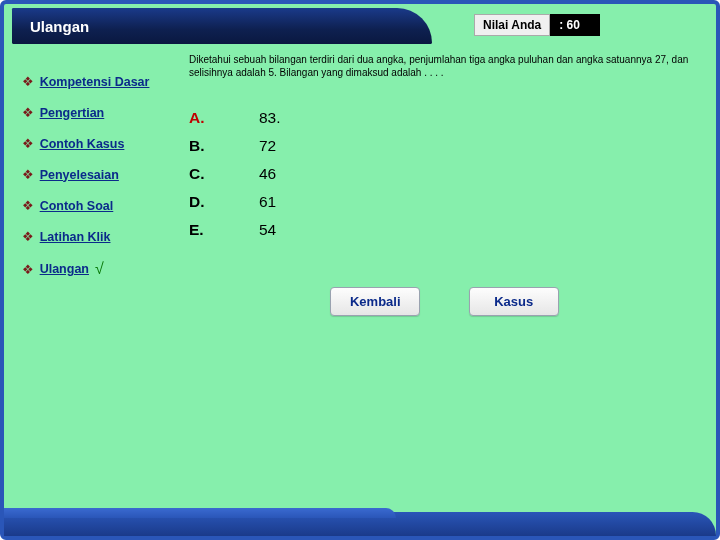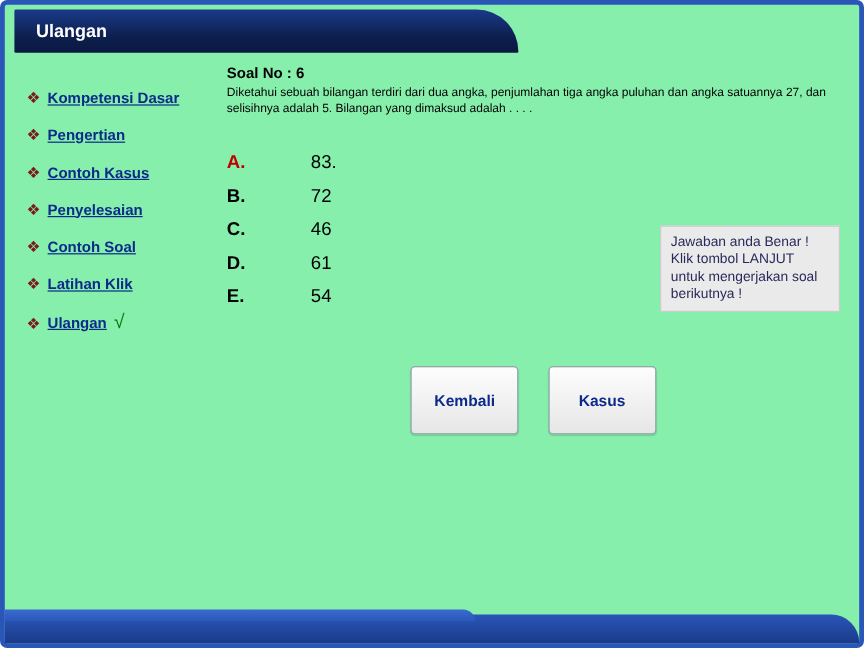--- a/index.html
+++ b/index.html
@@ -44,41 +44,45 @@
     position: absolute; right: 16px; top: 140px; width: 150px;
     background: #eaeaea; border: 1px solid #ccc;
     font-size: 11.5px; color: #2a2a5a; padding: 6px 8px; line-height: 1.25;
   }
   .btn-row { text-align: center; margin-top: 48px; }
   .btn {
     display: inline-block; min-width: 90px; text-align: center;
     font-size: 13px; font-weight: bold; color: #0b2a8a;
     background: linear-gradient(#fdfdfd, #e6e6e6);
     border: 1px solid #9aa2b0; border-radius: 4px;
-    padding: 20px 14px; margin: 0 10px; cursor: pointer;
+    padding: 6px 14px; margin: 0 22px; cursor: pointer;
     box-shadow: 0 1px 1px rgba(0,0,0,0.15);
   }
   .footer-curve {
     position: absolute; left: 0; right: 0; bottom: 0; height: 24px;
     background: linear-gradient(#2a56b8, #1a3a8a);
     border-radius: 0 80px 2px 2px;
   }
   .footer-curve::before {
     content: ""; position: absolute; left: 0; bottom: 18px; width: 55%; height: 10px;
     background: linear-gradient(#3a6ad0, #2a56b8);
     border-radius: 0 80px 0 0;
   }
 </style>
 </head>
 <body>
 
 <div class="frame">
   <div class="header">
     <div class="header-tab">
       <span>Ulangan</span>
+    </div>
+    <div class="score-box">
+      <div class="score-label">Nilai Anda</div>
+      <div class="score-value">: 60</div>
     </div>
   </div>
 
   <div class="layout">
     <div class="sidebar">
       <div class="nav-item">
         <span class="bullet">❖</span>
         <span class="nav-link">Kompetensi Dasar</span>
       </div>
       <div class="nav-item">
@@ -102,21 +106,20 @@
         <span class="nav-link">Latihan Klik</span>
       </div>
       <div class="nav-item">
         <span class="bullet">❖</span>
         <span class="nav-link">Ulangan</span>
         <span class="nav-check">√</span>
       </div>
     </div>
 
     <div class="content">
-      <div class="qnum">Soal No : 6</div>
       <div class="qtext">Diketahui sebuah bilangan terdiri dari dua angka, penjumlahan tiga angka puluhan
 dan angka satuannya 27, dan selisihnya adalah 5. Bilangan yang dimaksud adalah . . . .</div>
 
       <div class="options">
         <div class="opt-row">
           <span class="opt-letter selected">A.</span>
           <span class="opt-value">83.</span>
         </div>
         <div class="opt-row">
           <span class="opt-letter">B.</span>
@@ -129,23 +132,20 @@
         <div class="opt-row">
           <span class="opt-letter">D.</span>
           <span class="opt-value">61</span>
         </div>
         <div class="opt-row">
           <span class="opt-letter">E.</span>
           <span class="opt-value">54</span>
         </div>
       </div>
 
-      <div class="feedback">
-        <span>Jawaban anda Benar ! Klik tombol LANJUT untuk mengerjakan soal berikutnya !</span>
-      </div>
 
       <div class="btn-row">
         <span class="btn">
           <span>Kembali</span>
         </span>
         <span class="btn">
           <span>Kasus</span>
         </span>
       </div>
     </div>

